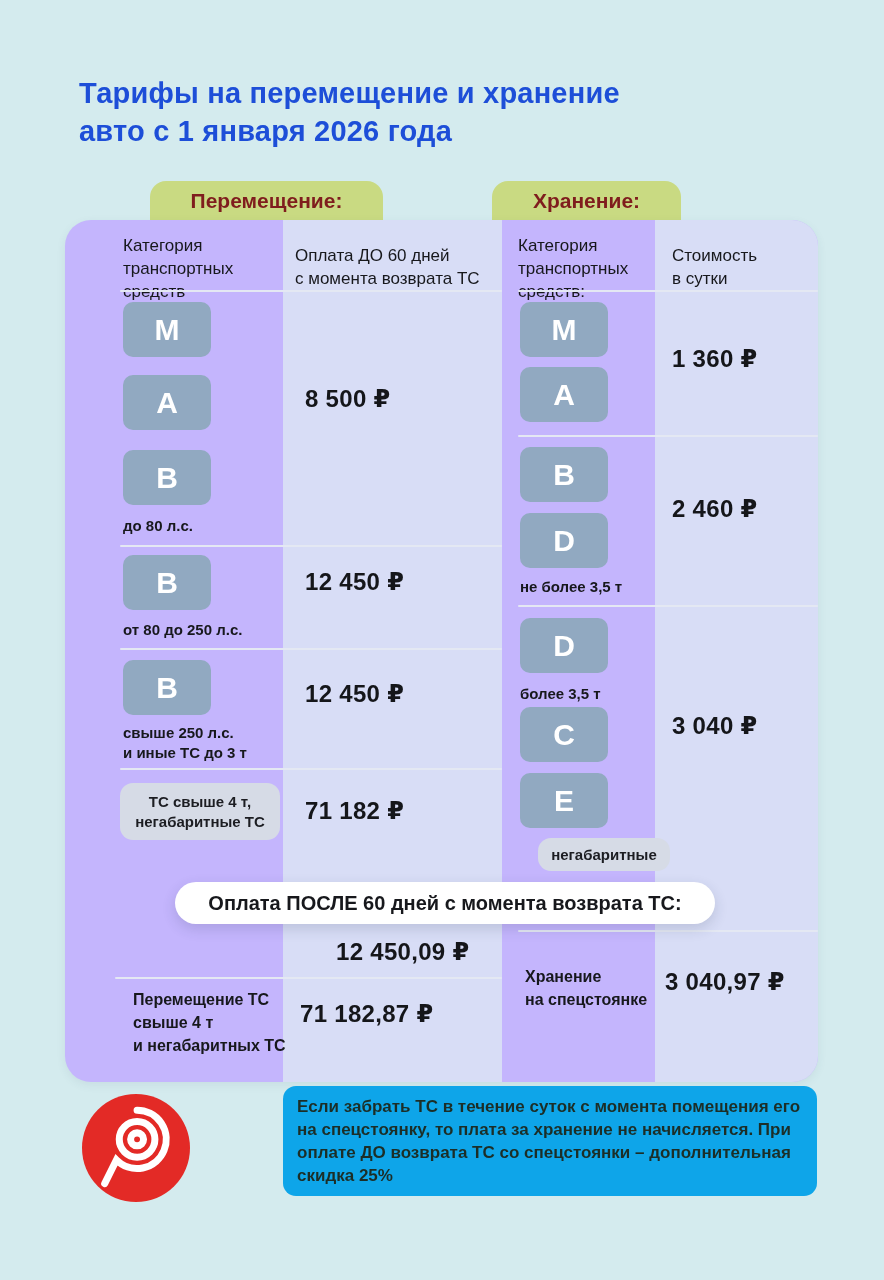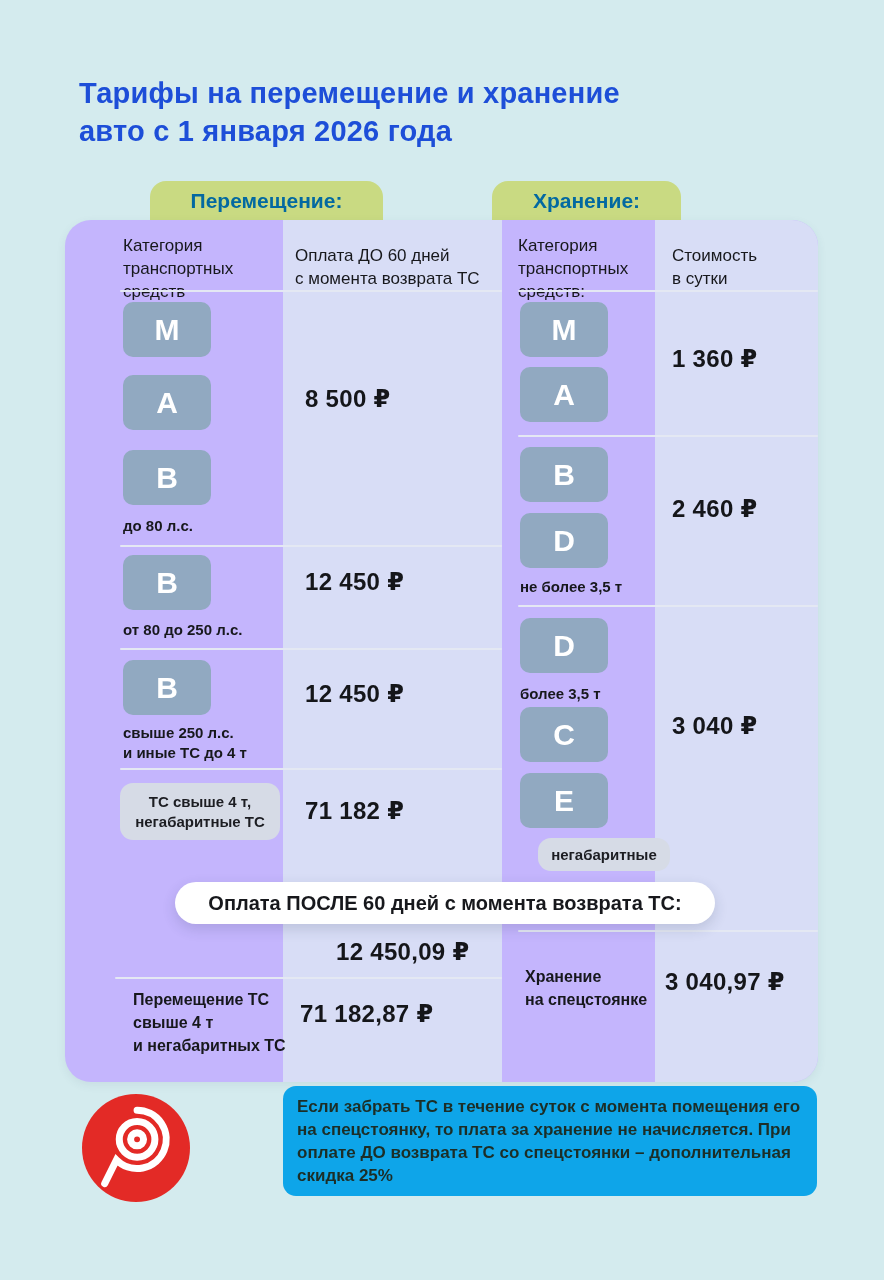--- a/index.html
+++ b/index.html
@@ -12,21 +12,21 @@
     background:#d4ebee;overflow:hidden;color:#17181c;
   }
   .abs{position:absolute;}
   .pre{white-space:pre-line;}
   .title{
     font-size:29px;font-weight:bold;line-height:38px;letter-spacing:.2px;color:#1d4ed8;
   }
   .section-pill{
     background:#c9da82;border-radius:16px 16px 0 0;
     display:flex;align-items:center;justify-content:center;
-    font-size:21px;font-weight:bold;color:#0369a1;
+    font-size:21px;font-weight:bold;color:#7f1d1d;
   }
   .card{
     background:#c4b5fd;border-radius:26px;overflow:hidden;
     box-shadow:0 3px 10px rgba(50,80,100,.08);
   }
   .lav{position:absolute;top:0;height:100%;background:#d8ddf6;}
   .hdr{font-size:17px;line-height:23px;color:#17181c;}
   .sep{position:absolute;height:2px;background:#e4e8f3;border-radius:1px;}
   .badge{
     position:absolute;width:88px;height:55px;border-radius:10px;
@@ -97,21 +97,21 @@
     <div class="badge" style="left:58px;top:230px;">B</div>
     <div class="abs note" style="left:58px;top:296px;width:170px;">до 80 л.с.</div>
     <div class="abs price" style="left:240px;top:165px;">8 500 ₽</div>
 
     <div class="badge" style="left:58px;top:335px;">B</div>
     <div class="abs note" style="left:58px;top:400px;width:180px;">от 80 до 250 л.с.</div>
     <div class="abs price" style="left:240px;top:348px;">12 450 ₽</div>
 
     <div class="badge" style="left:58px;top:440px;">B</div>
     <div class="abs note pre" style="left:58px;top:503px;width:180px;">свыше 250 л.с.
-и иные ТС до 4 т</div>
+и иные ТС до 3 т</div>
     <div class="abs price" style="left:240px;top:460px;">12 450 ₽</div>
 
     <div class="abs tag pre" style="left:55px;top:563px;width:160px;height:57px;">ТС свыше 4 т,
 негабаритные ТС</div>
     <div class="abs price" style="left:240px;top:577px;">71 182 ₽</div>
 
     <div class="badge" style="left:455px;top:82px;">M</div>
     <div class="badge" style="left:455px;top:147px;">A</div>
     <div class="abs price" style="left:607px;top:125px;">1 360 ₽</div>
 

